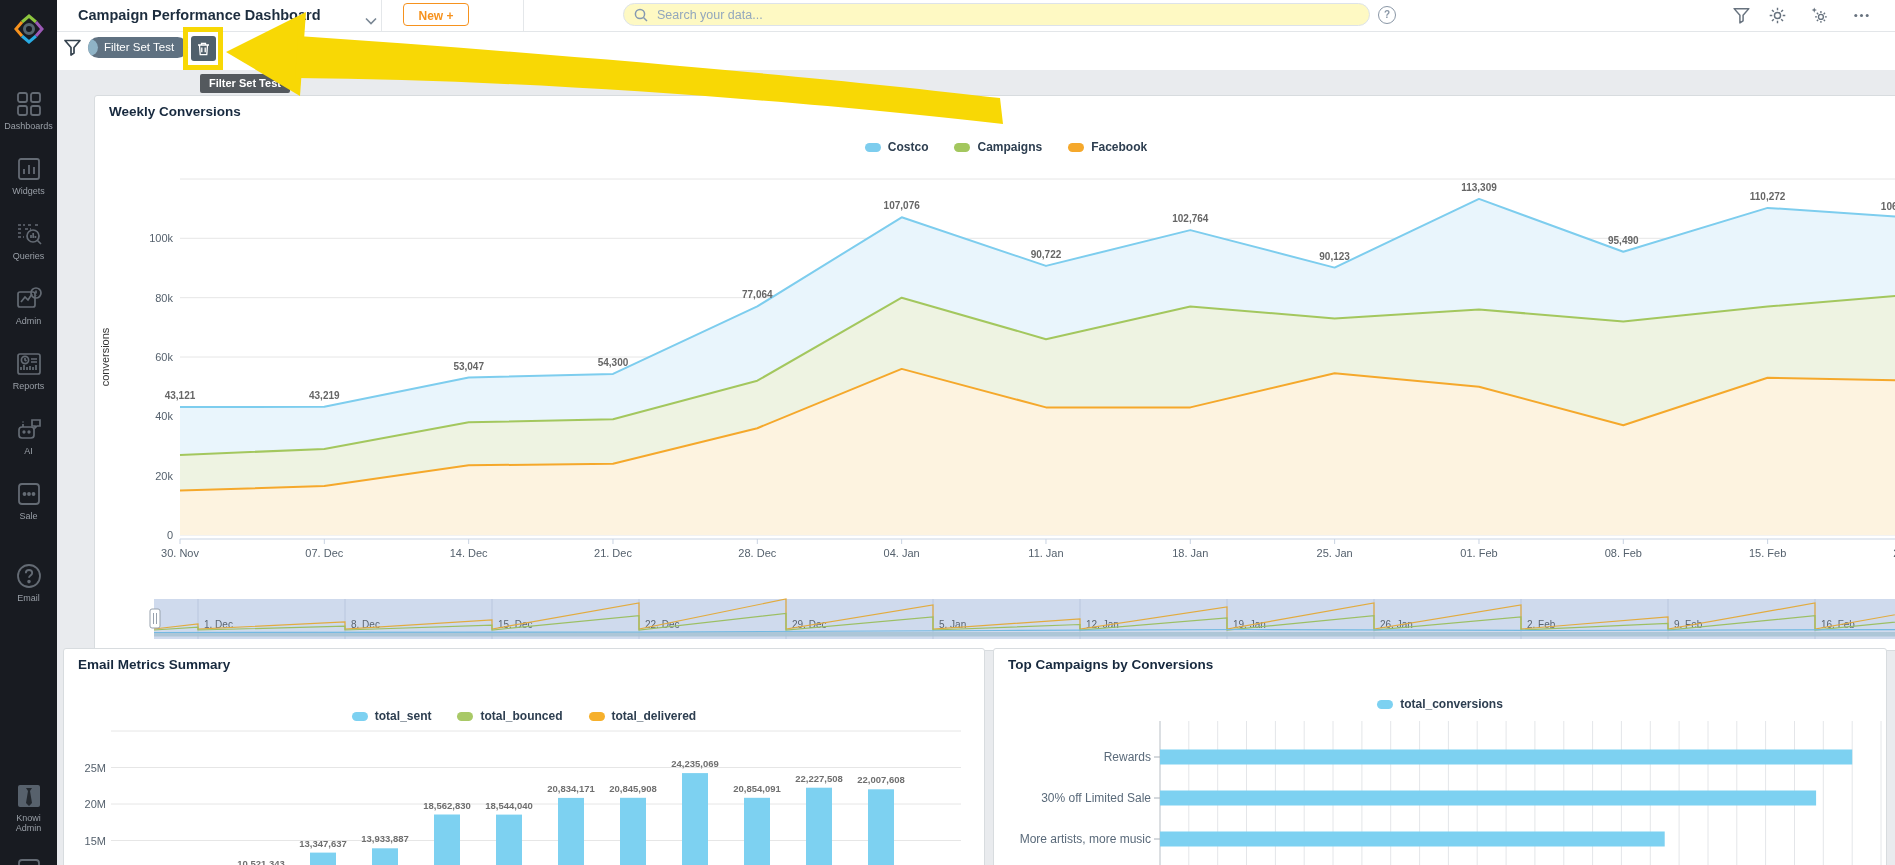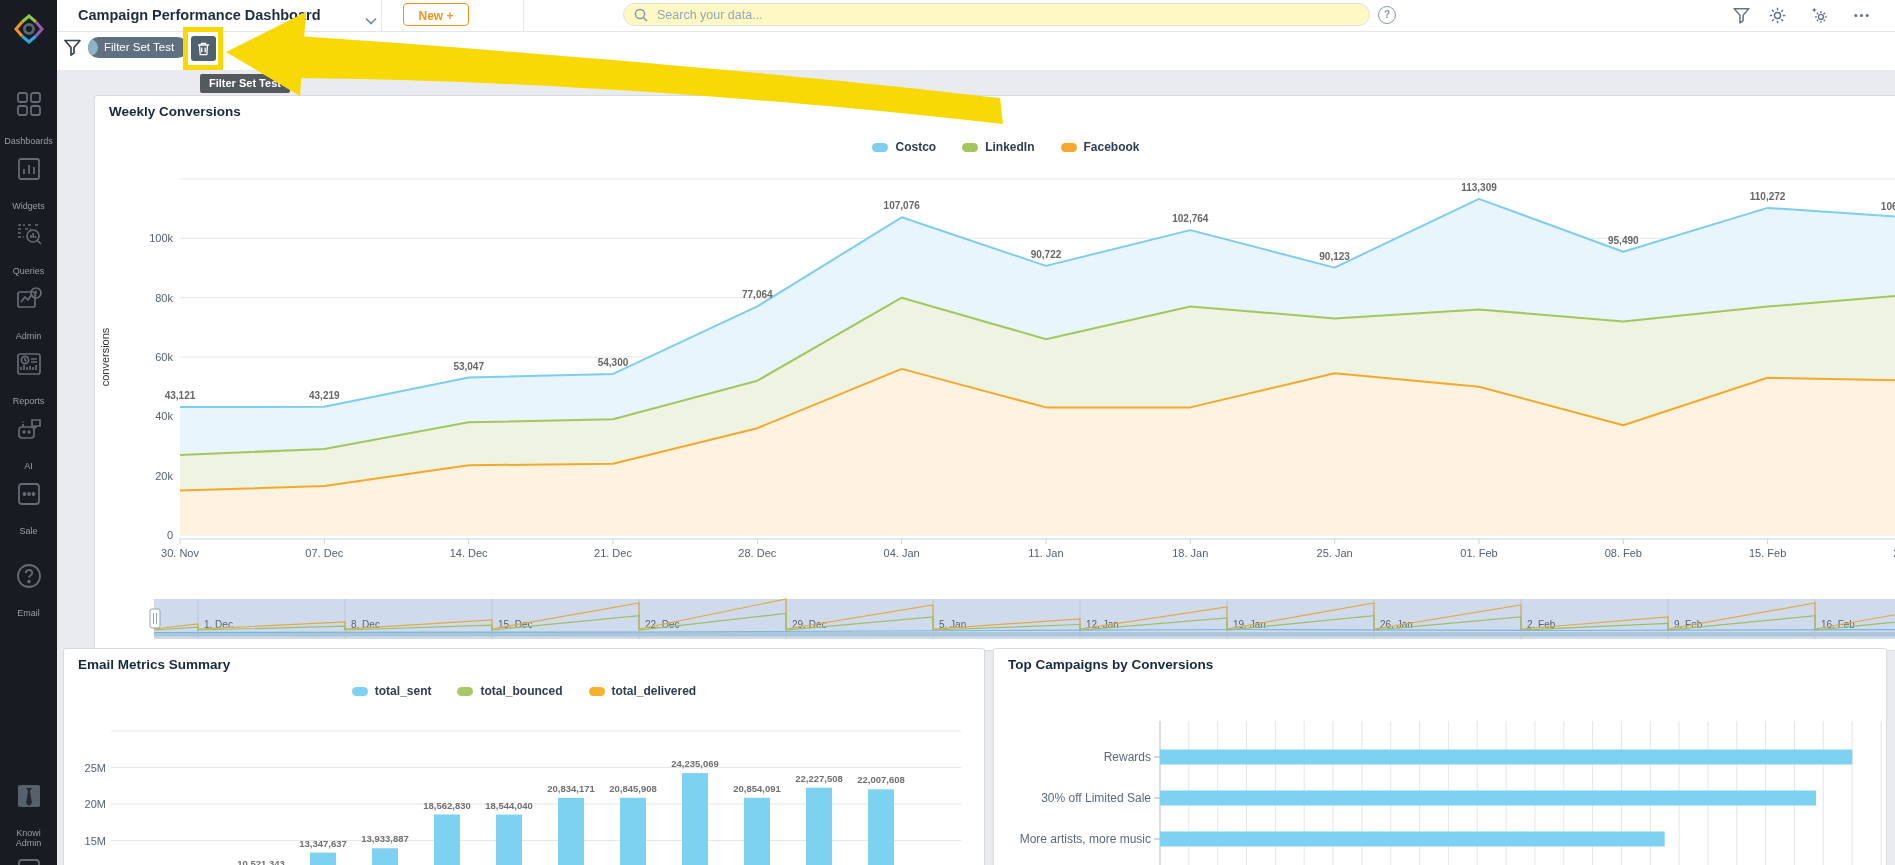--- a/index.html
+++ b/index.html
@@ -4,21 +4,21 @@
 <style>
   html,body{margin:0;padding:0;}
   body{width:1895px;height:865px;position:relative;overflow:hidden;background:#e9ebee;
        font-family:"Liberation Sans","DejaVu Sans",sans-serif;}
   
   .sidebar{position:absolute;left:0;top:0;width:57px;height:865px;background:#181b21;z-index:40;}
   .logo{position:absolute;left:0;top:0;width:57px;height:57px;display:flex;align-items:center;justify-content:center;cursor:pointer;}
   .nav-item{position:absolute;left:0;width:57px;display:flex;flex-direction:column;align-items:center;cursor:pointer;}
   .nav-item .nicon{width:28px;height:28px;color:#646b74;}
   .nav-item .nicon svg{width:28px;height:28px;display:block;}
-  .nav-item .nlabel{font-size:9px;color:#999fa7;margin-top:18px;text-align:center;line-height:10px;}
+  .nav-item .nlabel{font-size:9px;color:#999fa7;margin-top:3px;text-align:center;line-height:10px;}
   
   .header{position:absolute;left:57px;top:0;right:0;height:31px;background:#fff;border-bottom:1px solid #e3e6e9;z-index:30;}
   .hdr-title{position:absolute;left:21px;top:0;height:31px;line-height:31px;font-size:14.5px;font-weight:bold;color:#1d2d3e;}
   .hdr-chevron{position:absolute;left:308px;top:11px;color:#7a8794;}
   .hdr-divider{position:absolute;top:0;width:1px;height:31px;background:#e4e7ea;}
   .new-btn{position:absolute;left:346px;top:3px;width:66px;height:23px;border:1.5px solid #f6921e;border-radius:4px;
            color:#f6921e;font-size:12px;font-weight:bold;text-align:center;line-height:23px;background:#fff;cursor:pointer;}
   .search-wrap{position:absolute;left:566px;top:3px;width:747px;height:23px;border:1px solid #dde3ea;border-radius:13px;
                background:#fef9c3;display:flex;align-items:center;padding:0 10px;box-sizing:border-box;}
   .search-wrap svg{flex:0 0 auto;margin-right:7px;color:#8599b1;}
@@ -243,21 +243,21 @@
 
 <section class="panel" id="panel-weekly">
   <div class="panel-title">Weekly Conversions</div>
   <div class="legend" style="top:44px">
     <div class="litem">
       <span class="pill" style="background-color: rgb(125, 205, 238);"></span>
       <span class="ltxt">Costco</span>
     </div>
     <div class="litem">
       <span class="pill" style="background-color: rgb(163, 199, 94);"></span>
-      <span class="ltxt">LinkedIn</span>
+      <span class="ltxt">Campaigns</span>
     </div>
     <div class="litem">
       <span class="pill" style="background-color: rgb(245, 168, 43);"></span>
       <span class="ltxt">Facebook</span>
     </div>
   </div>
   <svg id="mainChart" width="1824" height="400" style="position:absolute;left:0;top:70px;">
       <line x1="85" x2="1820" y1="369.0" y2="369.0" stroke="#e6e6e6"></line>
       <line x1="85" x2="1820" y1="309.7" y2="309.7" stroke="#e6e6e6"></line>
       <line x1="85" x2="1820" y1="250.3" y2="250.3" stroke="#e6e6e6"></line>
@@ -356,21 +356,21 @@
       <line x1="1763.5" y1="14" x2="1763.5" y2="25" stroke="#97a1ad"></line>
       <line x1="1766.5" y1="14" x2="1766.5" y2="25" stroke="#97a1ad"></line>
     </svg>
   <svg class="resize-tri" width="9" height="9">
       <polygon points="9,0 9,9 0,9" fill="#79a5d6"></polygon>
     </svg>
 </section>
 
 <section class="panel" id="panel-email">
   <div class="panel-title">Email Metrics Summary</div>
-  <div class="legend" style="top:35px">
+  <div class="legend" style="top:60px">
     <div class="litem">
       <span class="pill" style="background-color: rgb(125, 209, 241);"></span>
       <span class="ltxt">total_sent</span>
     </div>
     <div class="litem">
       <span class="pill" style="background-color: rgb(169, 201, 103);"></span>
       <span class="ltxt">total_bounced</span>
     </div>
     <div class="litem">
       <span class="pill" style="background-color: rgb(246, 176, 44);"></span>
@@ -405,20 +405,26 @@
       <text x="693" y="72.8" text-anchor="middle" style="font-size:9.5px;font-weight:bold" fill="#6f6f6f">20,854,091</text>
       <rect x="742" y="68.7" width="26" height="106.3" fill="#7dd1f1"></rect>
       <text x="755" y="62.7" text-anchor="middle" style="font-size:9.5px;font-weight:bold" fill="#6f6f6f">22,227,508</text>
       <rect x="804" y="70.3" width="26" height="104.7" fill="#7dd1f1"></rect>
       <text x="817" y="64.3" text-anchor="middle" style="font-size:9.5px;font-weight:bold" fill="#6f6f6f">22,007,608</text>
     </svg>
 </section>
 
 <section class="panel" id="panel-campaigns">
   <div class="panel-title">Top Campaigns by Conversions</div>
+  <div class="legend" style="top:48px">
+    <div class="litem">
+      <span class="pill" style="background-color: rgb(125, 209, 241);"></span>
+      <span class="ltxt">total_conversions</span>
+    </div>
+  </div>
   <svg id="campChart" width="894" height="175" style="position:absolute;left:0;top:70px;">
       <line x1="166.0" x2="166.0" y1="2" y2="175" stroke="#e4e6e9"></line>
       <line x1="194.8" x2="194.8" y1="2" y2="175" stroke="#e4e6e9"></line>
       <line x1="223.7" x2="223.7" y1="2" y2="175" stroke="#e4e6e9"></line>
       <line x1="252.5" x2="252.5" y1="2" y2="175" stroke="#e4e6e9"></line>
       <line x1="281.4" x2="281.4" y1="2" y2="175" stroke="#e4e6e9"></line>
       <line x1="310.2" x2="310.2" y1="2" y2="175" stroke="#e4e6e9"></line>
       <line x1="339.0" x2="339.0" y1="2" y2="175" stroke="#e4e6e9"></line>
       <line x1="367.9" x2="367.9" y1="2" y2="175" stroke="#e4e6e9"></line>
       <line x1="396.7" x2="396.7" y1="2" y2="175" stroke="#e4e6e9"></line>

